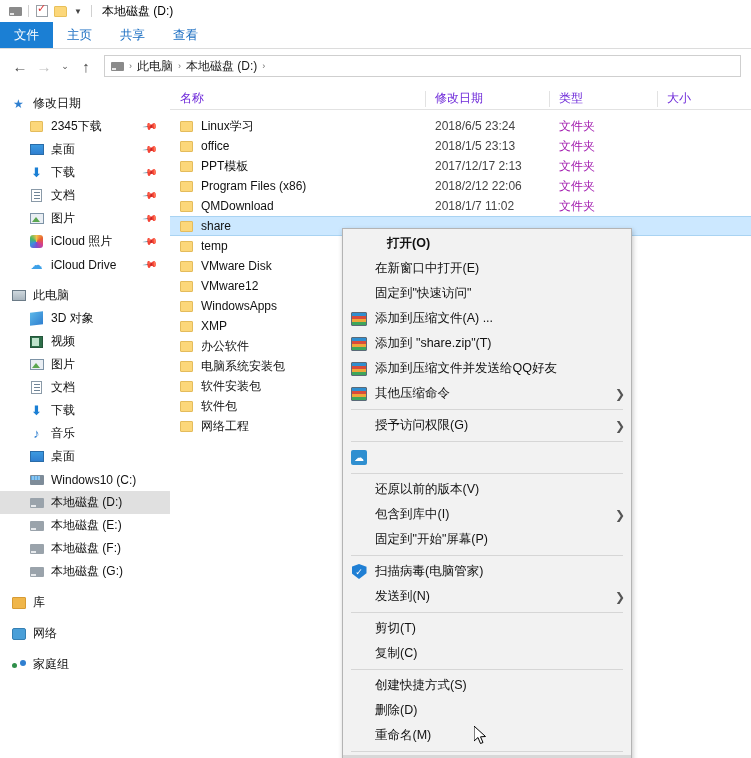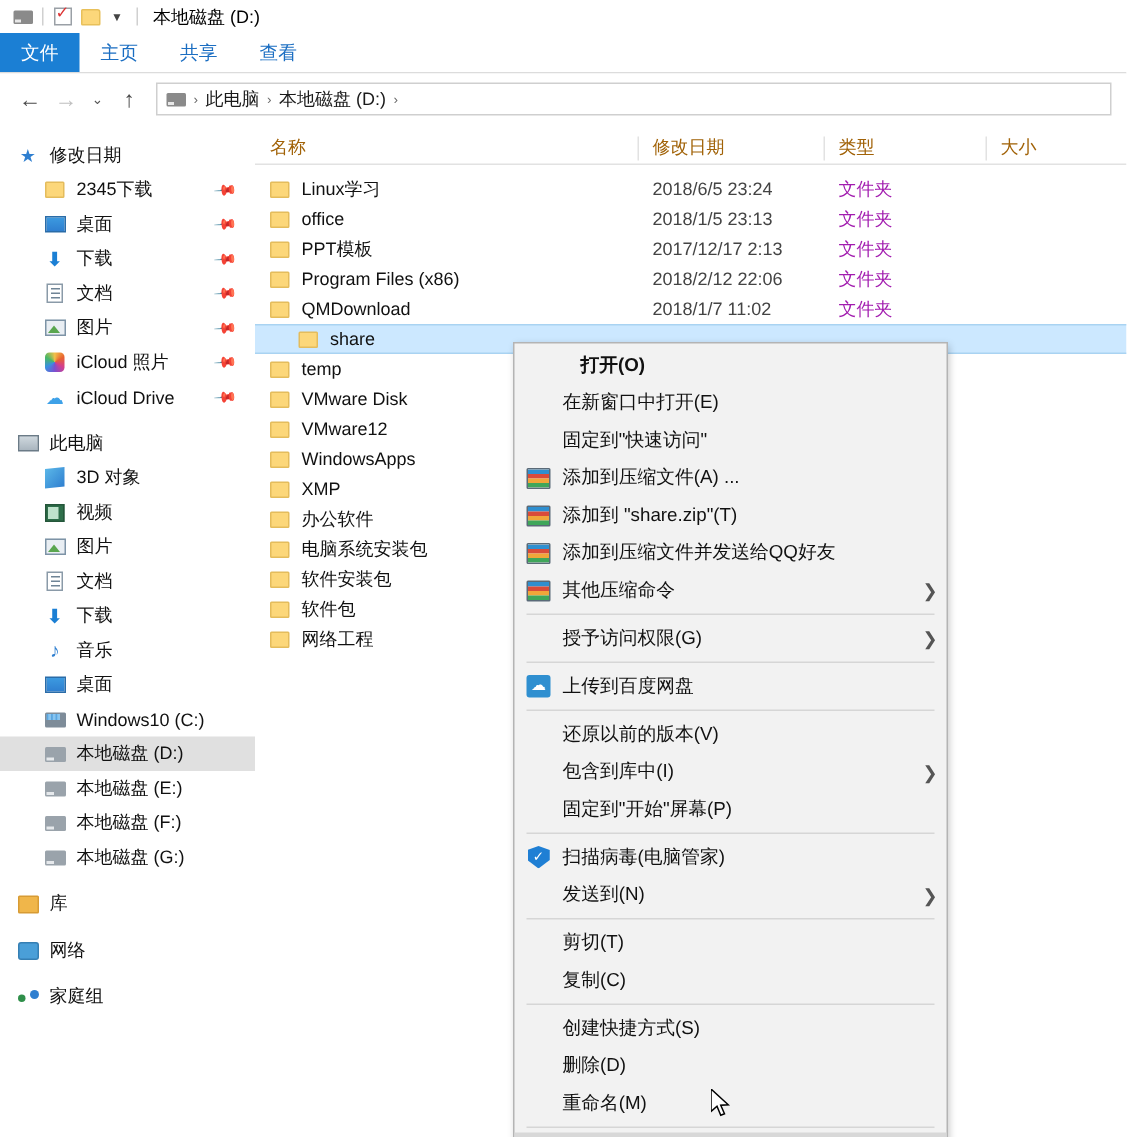--- a/index.html
+++ b/index.html
@@ -95,29 +95,29 @@
   .i-drive:after{content:"";position:absolute;left:1px;bottom:1px;width:5px;height:2px;background:#e6e9ec;}
   .i-lib { width:14px; height:12px; background:#f0b64a; border:1px solid #d79b34; border-radius:1px;}
   .i-net { width:14px; height:12px; background:#4a9fd8; border:1px solid #357fb3; border-radius:2px;}
   .i-home { width:14px; height:12px; position:relative; }
   .i-home:before{content:"";position:absolute;left:0;top:4px;width:5px;height:5px;border-radius:50%;background:#2f8f4a;}
   .i-home:after{content:"";position:absolute;right:0;top:1px;width:6px;height:6px;border-radius:50%;background:#2f7fd0;}
 
   
   .filepane { position:absolute; left:170px; top:88px; width:581px; height:670px; background:#fff; }
   .colhead { height:22px; display:flex; align-items:center; border-bottom:1px solid #e2e2e2;
-             font-size:12px; color:#a16207; }
+             font-size:12px; color:#6d28d9; }
   .colhead > div { padding-left:10px; position:relative; height:22px; display:flex; align-items:center; }
   .colhead > div + div:before { content:""; position:absolute; left:0; top:3px; bottom:3px; width:1px; background:#e2e2e2;}
   .c-name { width:255px; }
   .c-date { width:124px; }
   .c-type { width:108px; }
   .c-size { width:94px; }
   .frow { height:20px; display:flex; align-items:center; font-size:12px; color:#111; }
-  .frow.sel { background:#cce8ff; border-top:1px solid #a9d3f2; border-bottom:1px solid #a9d3f2;padding-left:19px; }
+  .frow.sel { background:#cce8ff; border-top:1px solid #a9d3f2; border-bottom:1px solid #a9d3f2; }
   .frow .fn { width:255px; display:flex; align-items:center; padding-left:10px; }
   .frow .fn .fico { width:13px; height:11px; background:#fcd77a; border:1px solid #e4bc5c;
                     border-radius:1px; margin-right:8px; flex:0 0 13px;}
   .frow .fd { width:124px; padding-left:10px; color:#444; }
   .frow .ft { width:108px; padding-left:10px; color:#a21caf; }
   .frow .fs { width:94px; padding-left:10px; color:#444; }
 
   
   .ctxmenu {
     position:absolute; left:342px; top:228px; width:290px;
@@ -540,21 +540,20 @@
       <span class="mlbl">授予访问权限(G)</span>
       <span class="arrow">❯</span>
     </div>
 
     <div class="msep"></div>
 
     <div class="mi">
       <span class="mico">
           <span class="baiduico">☁</span>
         </span>
-      <span class="mlbl">上传到百度网盘</span>
     </div>
 
     <div class="msep"></div>
 
     <div class="mi">
       <span class="mico"></span>
       <span class="mlbl">还原以前的版本(V)</span>
     </div>
     <div class="mi">
       <span class="mico"></span>

